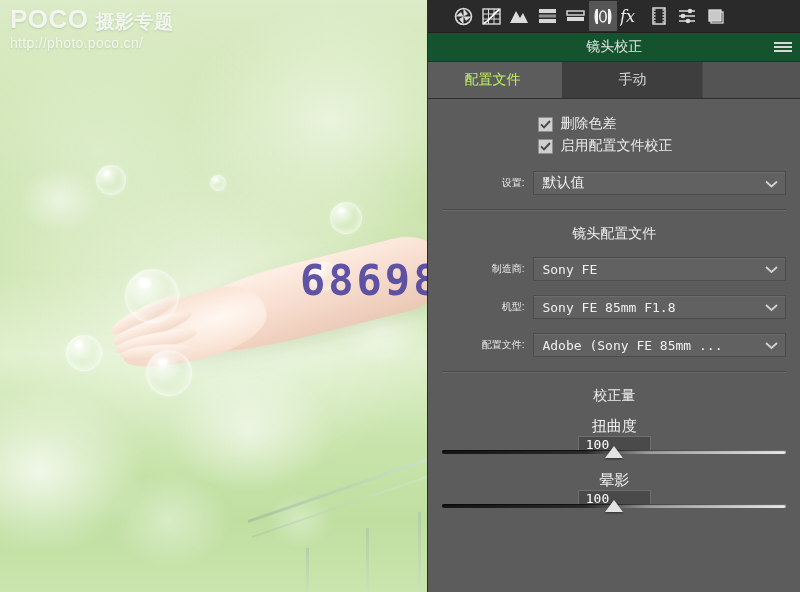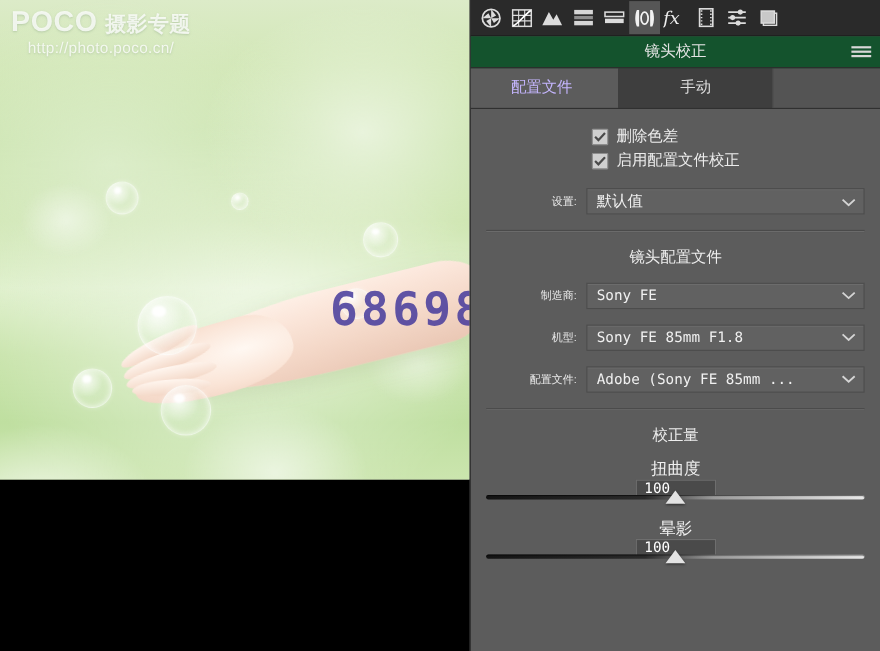--- a/index.html
+++ b/index.html
@@ -1,20 +1,20 @@
 <!DOCTYPE html>
 <html><head>
 <meta charset="utf-8">
 <style>
   html,body{margin:0;padding:0;background:#000;}
   body{width:800px;height:592px;overflow:hidden;font-family:"Liberation Sans","DejaVu Sans",sans-serif;}
   #app{position:relative;width:800px;height:592px;display:flex;}
 
   
-  #photo-pane{position:relative;width:428px;height:436px;overflow:hidden;background:#cfe2b9;text-align:center;}
+  #photo-pane{position:relative;width:428px;height:592px;overflow:hidden;background:#cfe2b9;}
   .photo-bg{position:absolute;inset:0;
      background:
        radial-gradient(ellipse 150px 120px at 40px 470px, rgba(255,255,255,.75), rgba(255,255,255,0) 70%),
        radial-gradient(ellipse 120px 90px at 250px 430px, rgba(255,255,255,.55), rgba(255,255,255,0) 70%),
        radial-gradient(ellipse 200px 160px at 330px 120px, rgba(236,245,225,.9), rgba(236,245,225,0) 72%),
        radial-gradient(ellipse 260px 200px at 100px 150px, rgba(222,238,205,.85), rgba(222,238,205,0) 75%),
        radial-gradient(ellipse 300px 240px at 215px 300px, rgba(255,255,255,.55), rgba(255,255,255,0) 78%),
        linear-gradient(180deg,#dcebc8 0%,#d2e7b6 14%,#c9e3ab 30%,#cfe6b2 46%,#dff0cc 60%,#c9e4ac 74%,#bfdfa0 88%,#cbe5ae 100%);
   }
   .photo-bg2{position:absolute;inset:0;
@@ -62,33 +62,33 @@
   .wm-brand{font-size:26px;}
   .wm-cn{font-size:19px;font-weight:bold;}
   .wm-url{font-size:14px;margin-top:3px;letter-spacing:.3px;}
   .overlay-num{position:absolute;left:300px;top:256px;font-size:42px;font-weight:bold;
      font-family:"DejaVu Sans Mono","Liberation Mono",monospace;letter-spacing:3px;
      color:#4a3f9e;opacity:.88;}
 
   
   #panel{position:relative;width:372px;height:592px;background:#5c5c5c;color:#e9e9e9;
      font-size:14px;border-left:1px solid #2b2b2b;}
-  .toolbar{height:32px;background:#2a2a2a;display:flex;align-items:center;padding-left:4px;gap:0;border-bottom:1px solid #1f1f1f;}
+  .toolbar{height:32px;background:#2a2a2a;display:flex;align-items:center;padding-left:21px;gap:0;border-bottom:1px solid #1f1f1f;}
   .tool{width:28px;height:30px;display:flex;align-items:center;justify-content:center;cursor:pointer;}
   .tool.active{background:#565656;}
   .tool svg{display:block;}
   .panel-title-bar{height:28px;background:#14532d;display:flex;align-items:center;justify-content:center;position:relative;border-bottom:1px solid #2d2d2d;}
   .panel-title{font-size:14px;color:#e4e4e4;}
   .panel-menu{position:absolute;right:8px;top:50%;transform:translateY(-50%);display:flex;flex-direction:column;gap:2px;cursor:pointer;}
   .panel-menu i{display:block;width:18px;height:2px;background:#d8d8d8;}
 
   .tabs{height:36px;display:flex;background:#3e3e3e;border-bottom:1px solid #2f2f2f;}
   .tab{min-width:104px;padding:0 18px;display:flex;align-items:center;justify-content:center;
      font-size:14px;color:#dcdcdc;cursor:pointer;background:#3e3e3e;}
-  .tab.active{background:#5c5c5c;color:#c4b5fd;padding-left:12px;}
+  .tab.active{background:#5c5c5c;color:#bef264;padding-left:12px;}
   .tabs-filler{flex:1;background:#545454;border-left:1px solid #474747;}
 
   .body{padding:0 14px;}
   .chk-row{display:flex;align-items:center;gap:7px;margin-left:96px;height:22px;}
   .chk-row:first-child{margin-top:14px;}
   .chk{width:13px;height:13px;background:#cfcfcf;border:1px solid #8e8e8e;border-radius:1px;
      display:flex;align-items:center;justify-content:center;cursor:pointer;}
   .chk svg{display:block;}
   .chk-label{font-size:14px;color:#ececec;}
 

